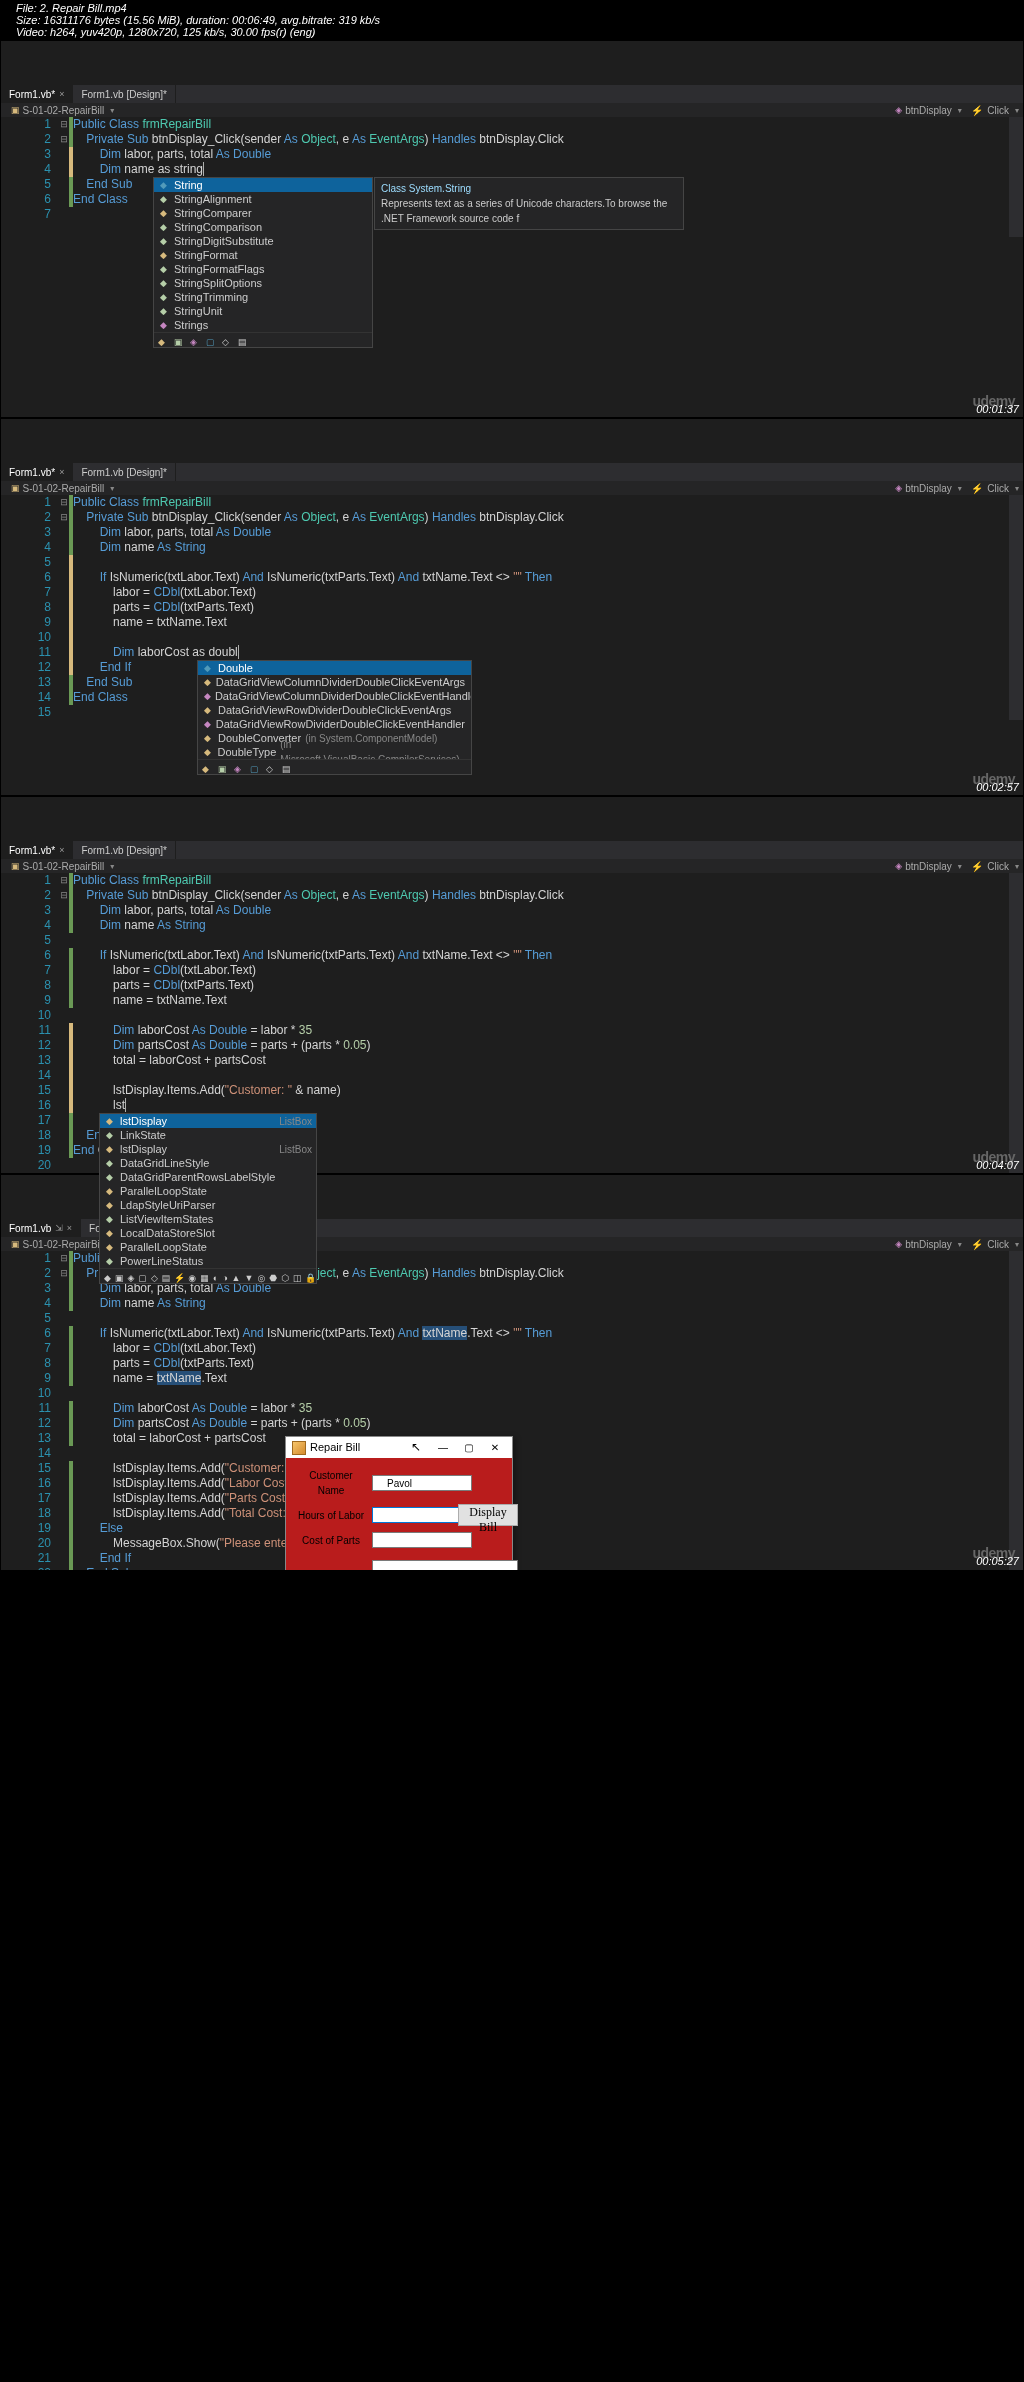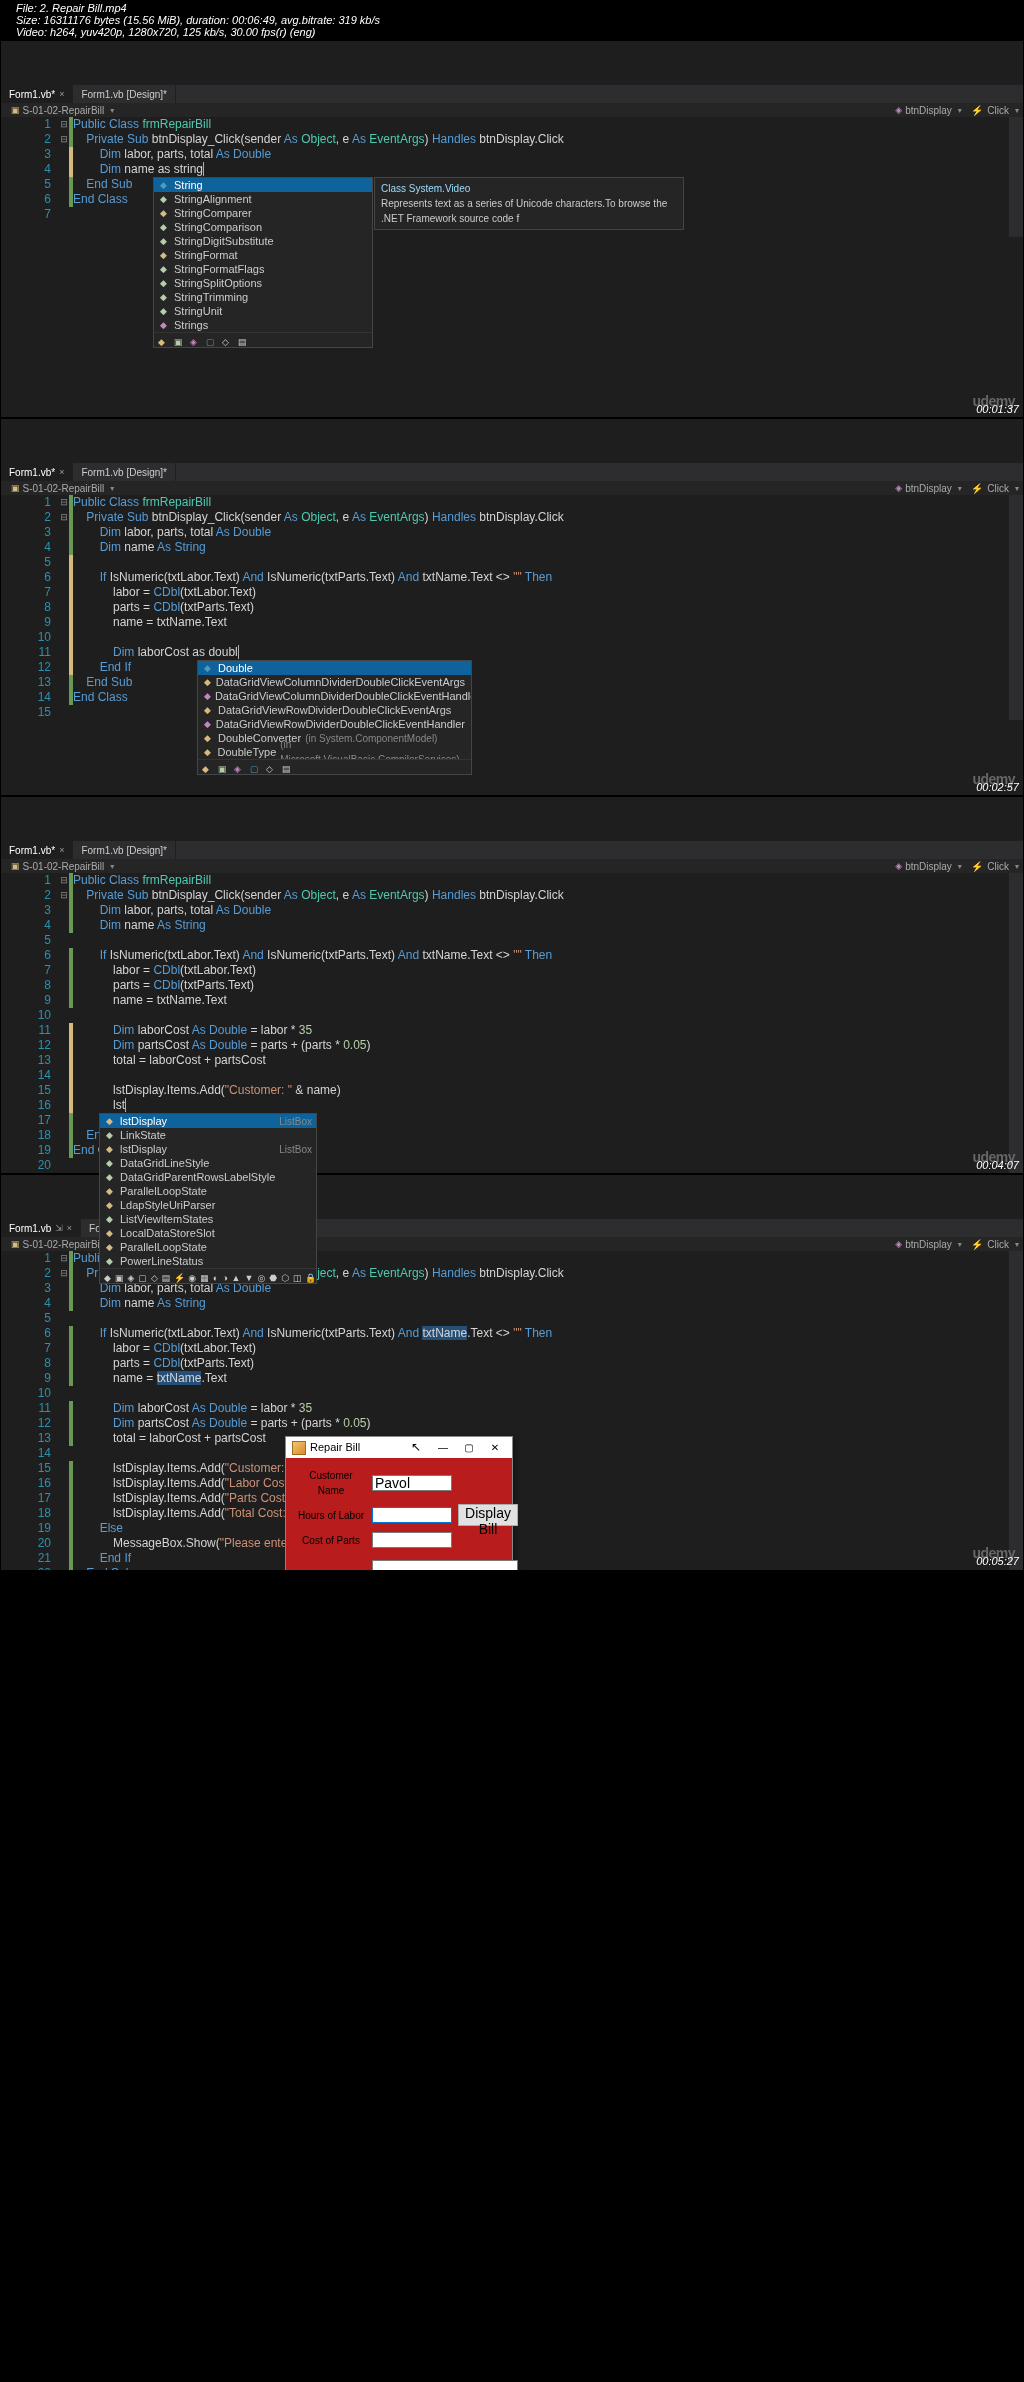--- a/index.html
+++ b/index.html
@@ -53,23 +53,23 @@
 
 .timestamp { position: absolute; bottom: 2px; right: 4px; font-style: italic; font-size: 11px; color: #fff; }
 .udemy { position: absolute; bottom: 8px; right: 8px; color: #666; font-size: 14px; font-weight: bold; letter-spacing: -0.5px; }
 
 .dialog { position: absolute; background: #b91c1c; border: 1px solid #888; font-size: 11px; color: #000; z-index: 50; width: 228px; box-shadow: 2px 2px 6px #0006; }
 .dlg-title { background: #fff; padding: 3px 6px; display: flex; align-items: center; gap: 4px; font-size: 11px; }
 .dlg-title .spacer { flex: 1; }
 .dlg-title .btn { width: 22px; text-align: center; cursor: pointer; font-size: 10px; }
 .dlg-body { padding: 10px; display: grid; grid-template-columns: 70px 80px 60px; gap: 6px 6px; align-items: center; }
 .dlg-body label { font-size: 10px; text-align: center; }
-.dlg-body input { border: 1px solid #7a7a7a; height: 16px; padding: 0 2px; font-size: 14px; width: 80px; }
+.dlg-body input { border: 1px solid #7a7a7a; height: 16px; padding: 0 14px; font-size: 10px; width: 100px; }
 .dlg-body input.focus { border: 1px solid #0078d7; }
-.dlg-body button { grid-column: 3; grid-row: 2; height: 22px; font-size: 14px; background: #e1e1e1; border: 1px solid #adadad; cursor: pointer; }
+.dlg-body button { grid-column: 3; grid-row: 2; height: 22px; font-size: 12px; background: #e1e1e1; border: 1px solid #adadad; cursor: pointer; font-family: Liberation Serif, serif; }
 .dlg-list { grid-column: 2 / 4; height: 70px; border: 1px solid #7a7a7a; background: #fff; margin-top: 6px; }
 .dlg-icon { width: 14px; height: 14px; background: linear-gradient(135deg,#f7c66c,#d48b2e); display: inline-block; border: 1px solid #a06a1f; }
 .mouse-ptr { position: absolute; font-size: 12px; color: #000; z-index: 60; pointer-events: none; }
 
 .scrollbar-v { position: absolute; right: 0; top: 0; bottom: 0; width: 14px; background: #2d2d30; }
 </style>
 </head>
 <body>
 
 <div class="header-info">
@@ -186,21 +186,21 @@
       <div class="is-toolbar">
         <span class="ic-c">◆</span>
           <span class="ic-e">▣</span>
           <span class="ic-m">◈</span>
           <span class="ic-s">▢</span>
           <span>◇</span>
           <span>▤</span>
       </div>
     </div>
     <div class="tooltip" style="top:60px;left:373px;">
-      <div class="t-head">Class System.Video</div>
+      <div class="t-head">Class System.String</div>
       <div class="t-body">Represents text as a series of Unicode characters.To browse the .NET Framework source code f</div>
     </div>
   </div>
   <div class="udemy">udemy</div>
   <div class="timestamp">00:01:37</div>
 </div>
 
 <div class="panel" style="height:378px;">
   <div class="tabs">
     <div class="tab active">

